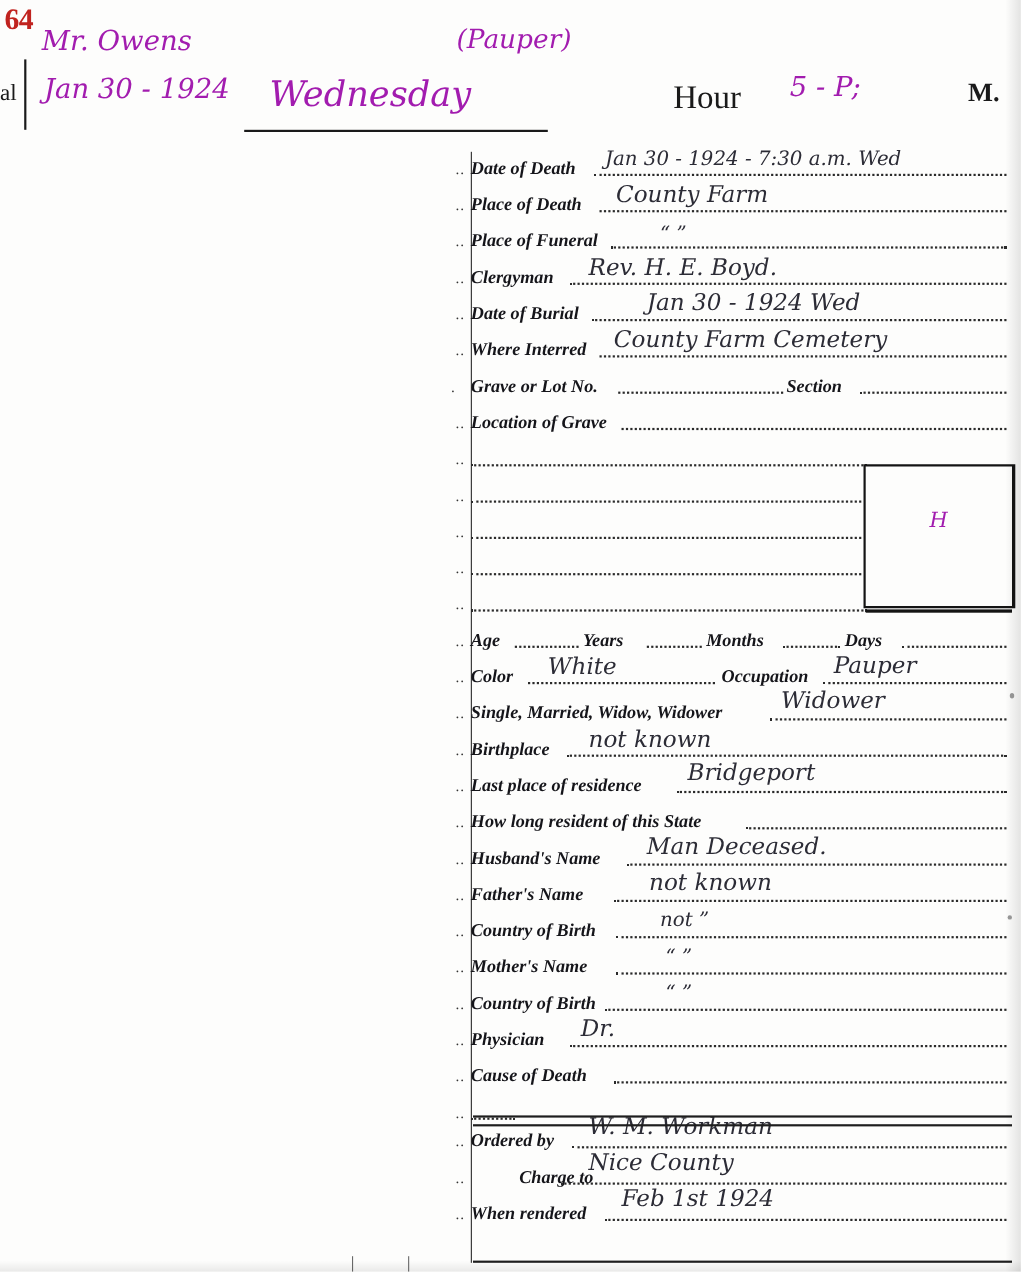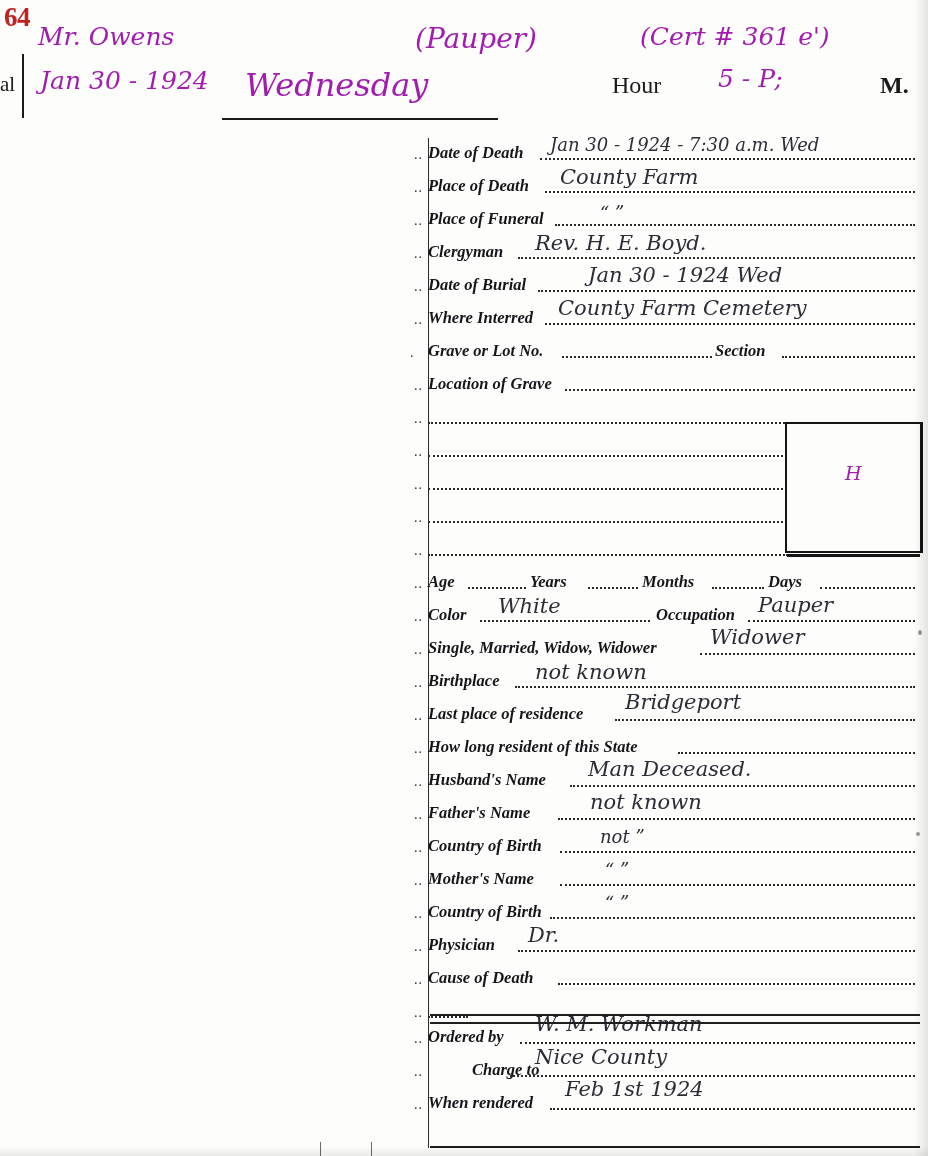--- a/index.html
+++ b/index.html
@@ -57,21 +57,21 @@
 
   
   .hdr-name {
     position: absolute;
     left: 38px; top: 22px;
     font-size: 25px;
   }
   .hdr-pauper {
     position: absolute;
     left: 415px; top: 22px;
-    font-size: 28px;
+    font-size: 24px;
   }
   .hdr-cert {
     position: absolute;
     left: 640px; top: 22px;
     font-size: 25px;
   }
   .hdr-al {
     position: absolute;
     left: 0px; top: 72px;
     font-family: "Liberation Serif", serif;
@@ -85,21 +85,21 @@
   }
   .hdr-day {
     position: absolute;
     left: 245px; top: 66px;
     font-size: 32px;
   }
   .hdr-hour-label {
     position: absolute;
     left: 612px; top: 72px;
     font-family: "Liberation Serif", serif;
-    font-size: 24px;
+    font-size: 30px;
   }
   .hdr-hour-value {
     position: absolute;
     left: 718px; top: 64px;
     font-size: 25px;
   }
   .hdr-m {
     position: absolute;
     left: 880px; top: 72px;
     font-family: "Liberation Serif", serif;
@@ -206,21 +206,20 @@
 </style>
 </head>
 <body>
 
 <div class="page">
 
   <div class="page-number">64</div>
 
   <div class="hand hdr-name">Mr. Owens</div>
   <div class="hand hdr-pauper">(Pauper)</div>
-  <div class="hand hdr-cert">(Cert # 361 e')</div>
 
   <div class="hdr-al">al</div>
   <div class="hand hdr-date">Jan 30 - 1924</div>
   <div class="hand hdr-day">Wednesday</div>
   <div class="hdr-hour-label">Hour</div>
   <div class="hand hdr-hour-value">5 - P;</div>
   <div class="hdr-m">M.</div>
 
   <div class="hdr-rule"></div>
   <div class="vert-rule-left"></div>

